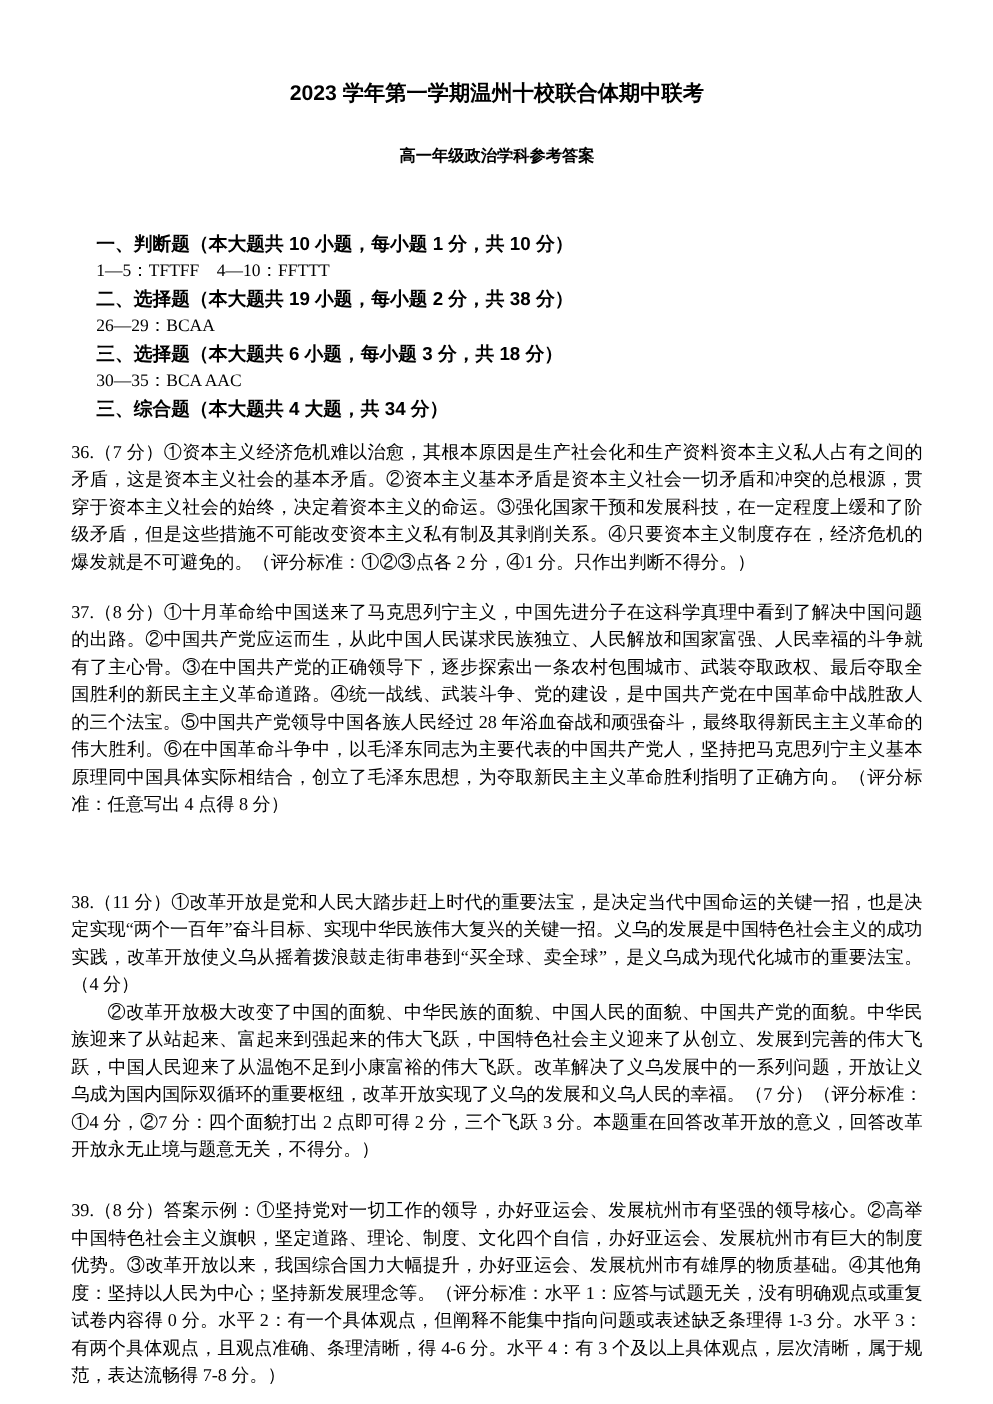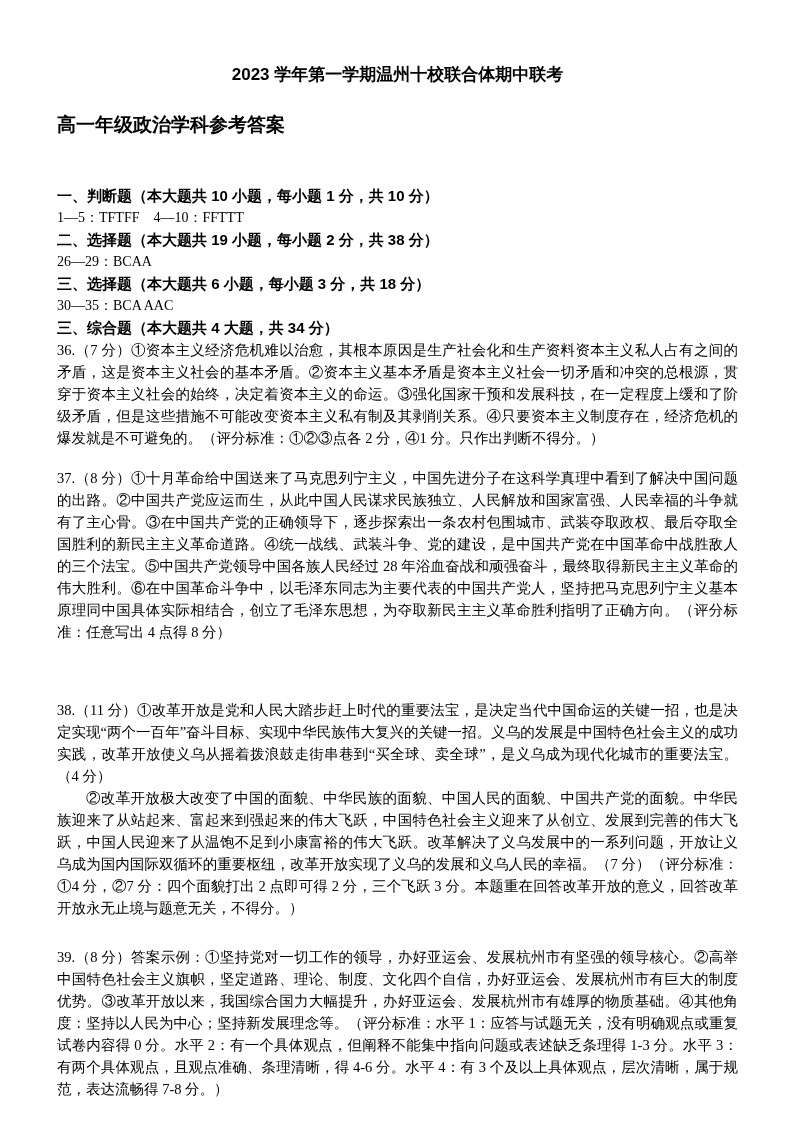--- a/index.html
+++ b/index.html
@@ -22,43 +22,44 @@
   .doc-title1 {
     margin: 16px 0 0 0;
     text-align: center;
     font-family: "Liberation Sans", "DejaVu Sans", sans-serif;
     font-size: 17px;
     font-weight: bold;
     line-height: 22px;
   }
   .doc-title2 {
     margin: 28px 0 0 0;
-    text-align: left;
+    text-align: center;
     font-family: "Liberation Sans", "DejaVu Sans", sans-serif;
-    font-size: 19px;
+    font-size: 13px;
     font-weight: bold;
     line-height: 22px;
   }
   .answer-key {
     margin-top: 49px;
+    margin-left: 20px;
   }
   .sec-header {
     font-family: "Liberation Sans", "DejaVu Sans", sans-serif;
     font-size: 15px;
     font-weight: bold;
     line-height: 22px;
     white-space: pre-wrap;
   }
   .ans-line {
     font-size: 14px;
     line-height: 22px;
     white-space: pre-wrap;
   }
   .essays {
-    margin-top: 0;
+    margin-top: 12px;
   }
   .essay-p {
     margin: 0;
     font-size: 14.5px;
     line-height: 22px;
     text-align: justify;
     word-break: break-all;
   }
   .indent2 {
     text-indent: 2em;

